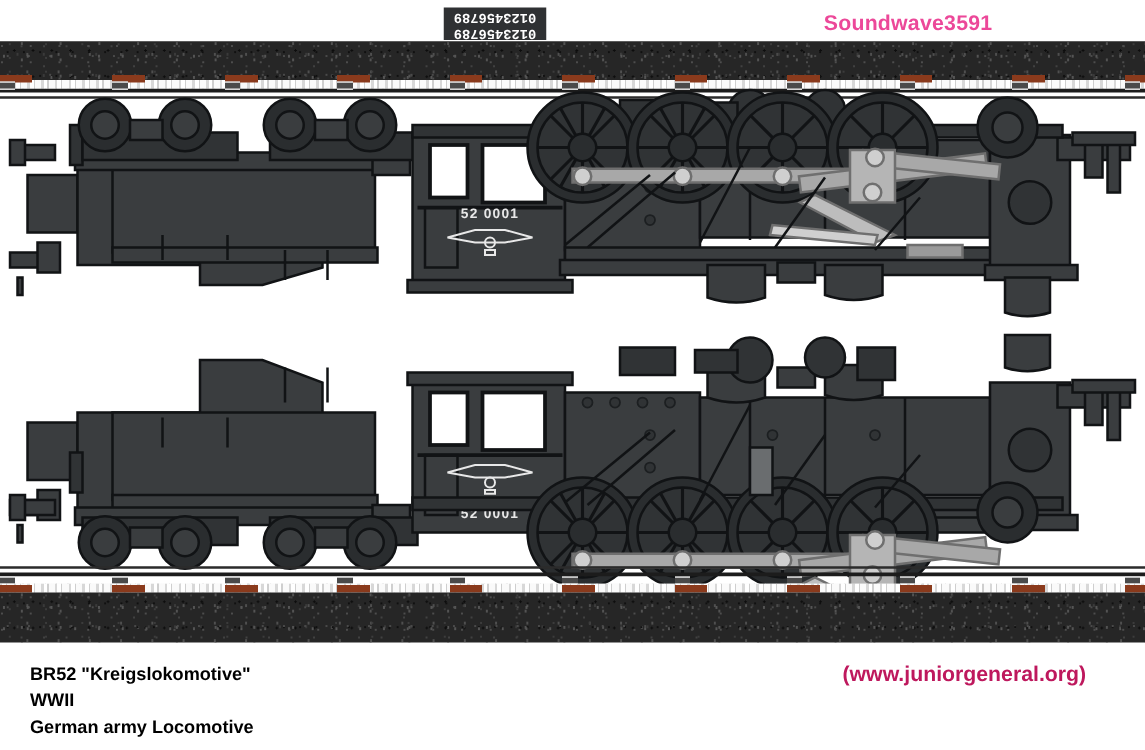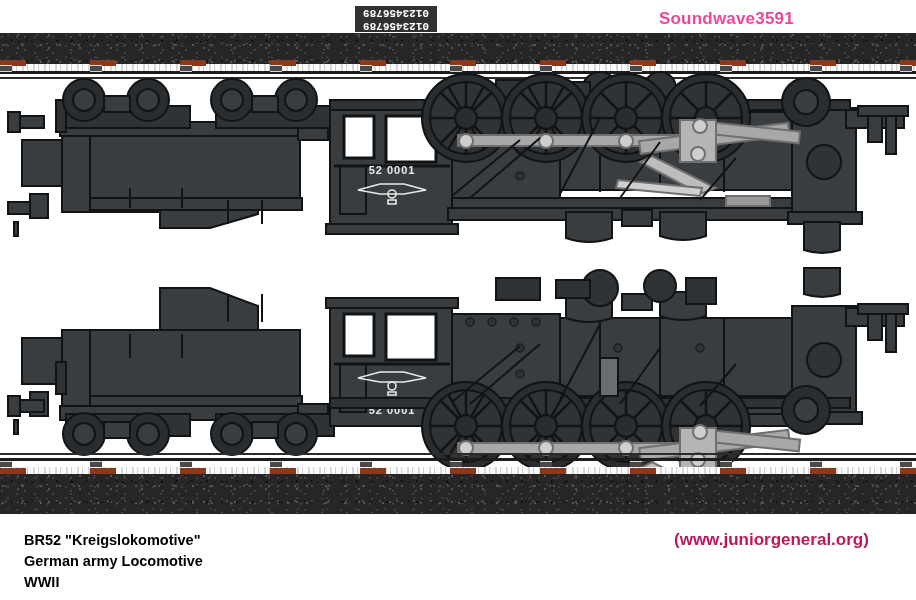--- a/index.html
+++ b/index.html
@@ -449,18 +449,18 @@
     <div class="railline thin" style="top:195px;"></div>
     <div class="railline" style="top:200px;"></div>
     <div class="chairs" style="top:203px;"></div>
     <div class="gravel" style="top:209px;"></div>
     <div class="sleepers" style="top:210px;"></div>
     <div class="ballast" style="top:216px;height:40px;"></div>
   </div>
 
   <div class="footer-left">
     <div>BR52 "Kreigslokomotive"</div>
+    <div>WWII</div>
     <div>German army Locomotive</div>
-    <div>WWII</div>
   </div>
   <div class="footer-right">(www.juniorgeneral.org)</div>
 
 </div>
 
 </body></html>

